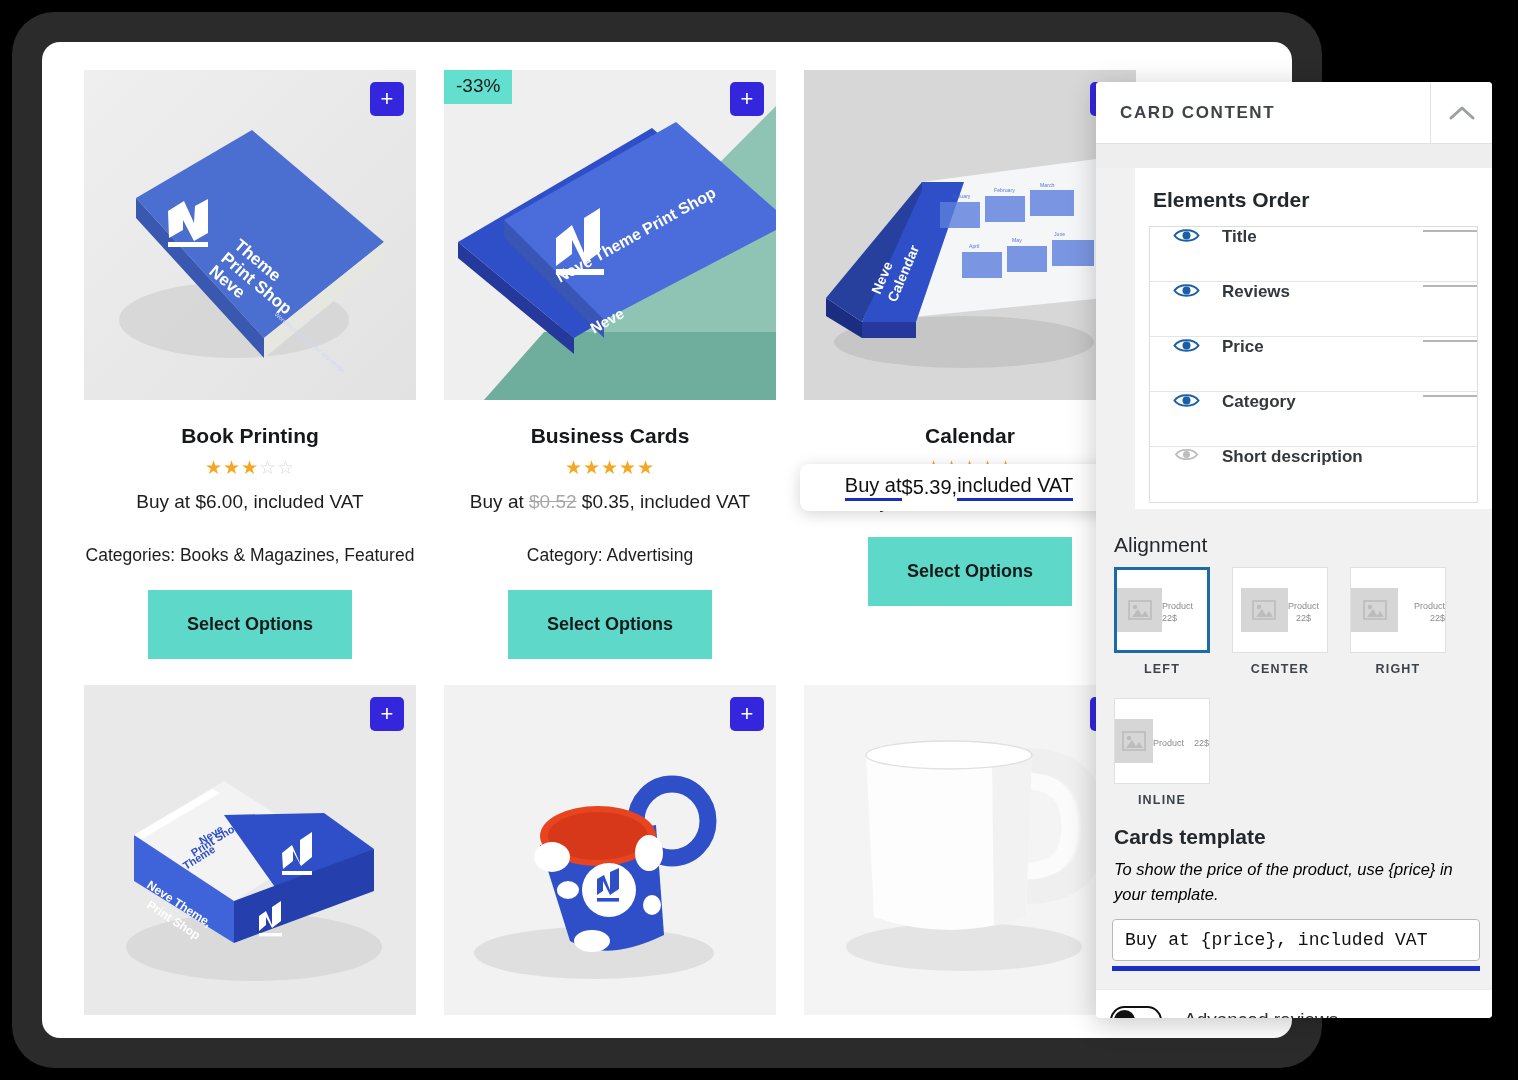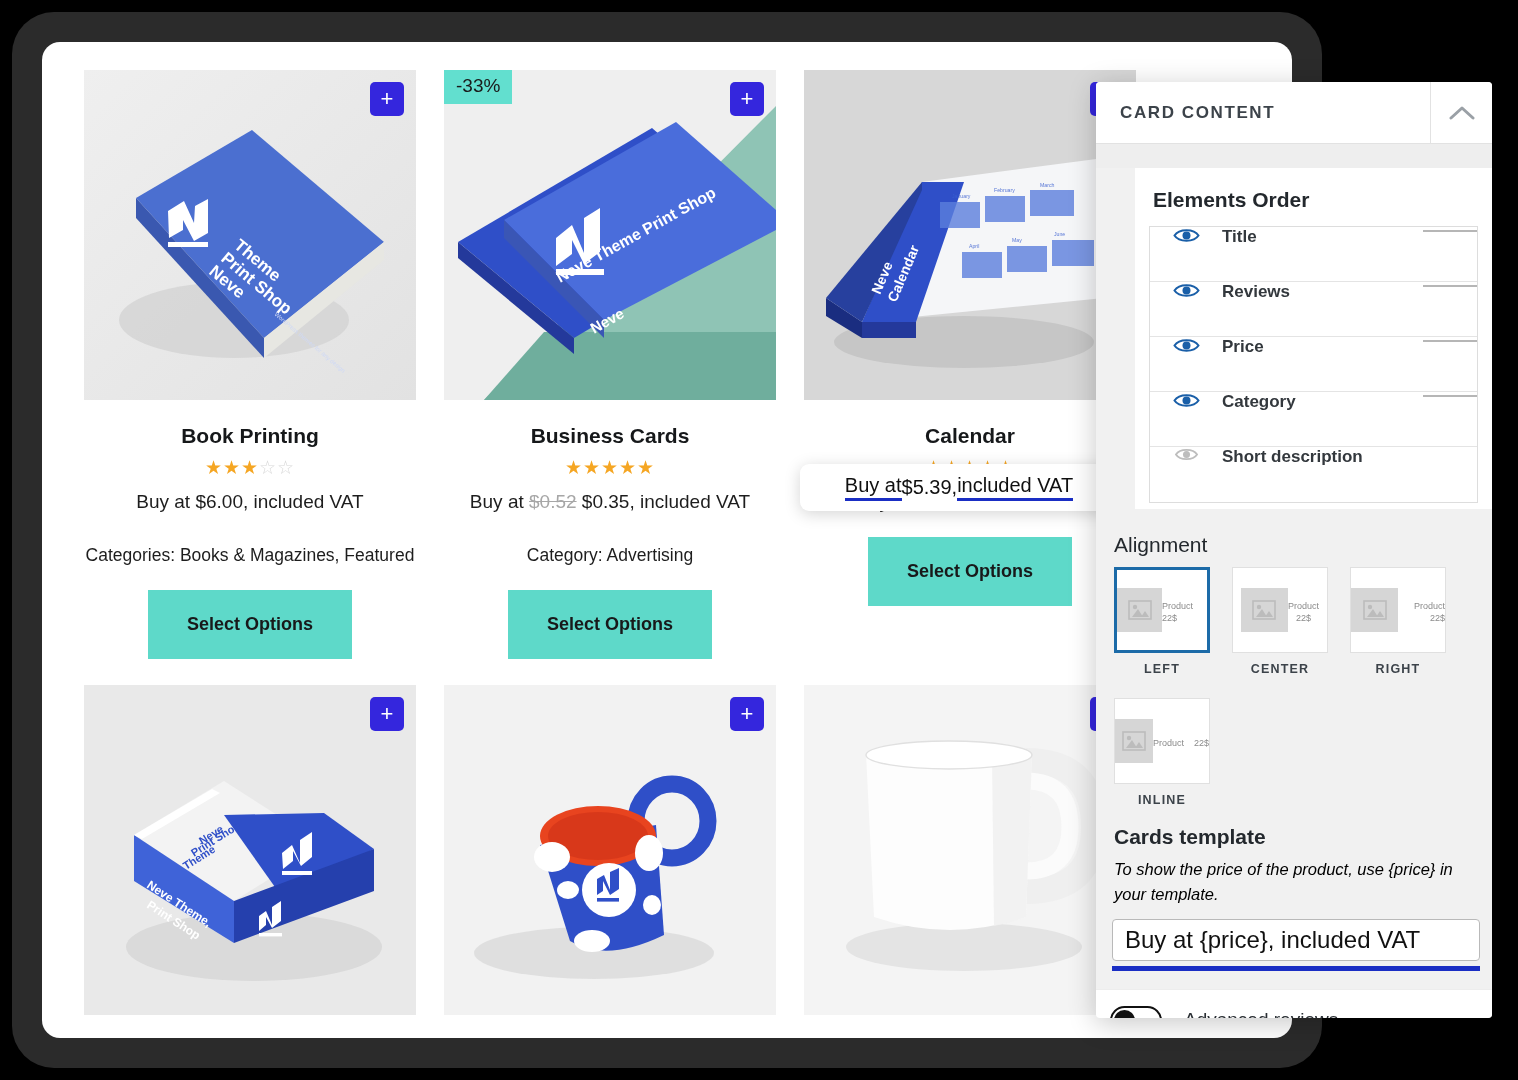--- a/index.html
+++ b/index.html
@@ -186,22 +186,22 @@
     text-align: center; font-size: 12.5px; font-weight: bold;
     letter-spacing: 1.2px; color: #3c434a; margin-top: 9px;
   }
 
   .pt-title { font-size: 21px; color: #23282d; font-weight: bold; margin: 18px 0 8px 4px; }
   .pt-desc { font-size: 16.5px; font-style: italic; color: #000000; line-height: 1.5; margin: 0 0 12px 4px; }
   .pt-input {
     width: 368px; height: 42px;
     background: #fff; border: 1px solid #b9b9b9; border-radius: 4px;
     padding: 0 12px;
-    font-family: Liberation Sans, sans-serif;
-    font-size: 24px; color: #111;
+    font-family: Liberation Mono, monospace;
+    font-size: 18px; color: #111;
     margin-left: 2px;
   }
   .pt-underline { width: 368px; height: 5px; background: #1a2ec4; margin: 5px 0 0 2px; }
 
   .toggle-bar {
     background: #fff; height: 62px; display: flex; align-items: center;
     padding-left: 14px; gap: 22px; border-top: 1px solid #ededed;
   }
   .toggle {
     width: 52px; height: 29px; border: 2px solid #111; border-radius: 16px;

